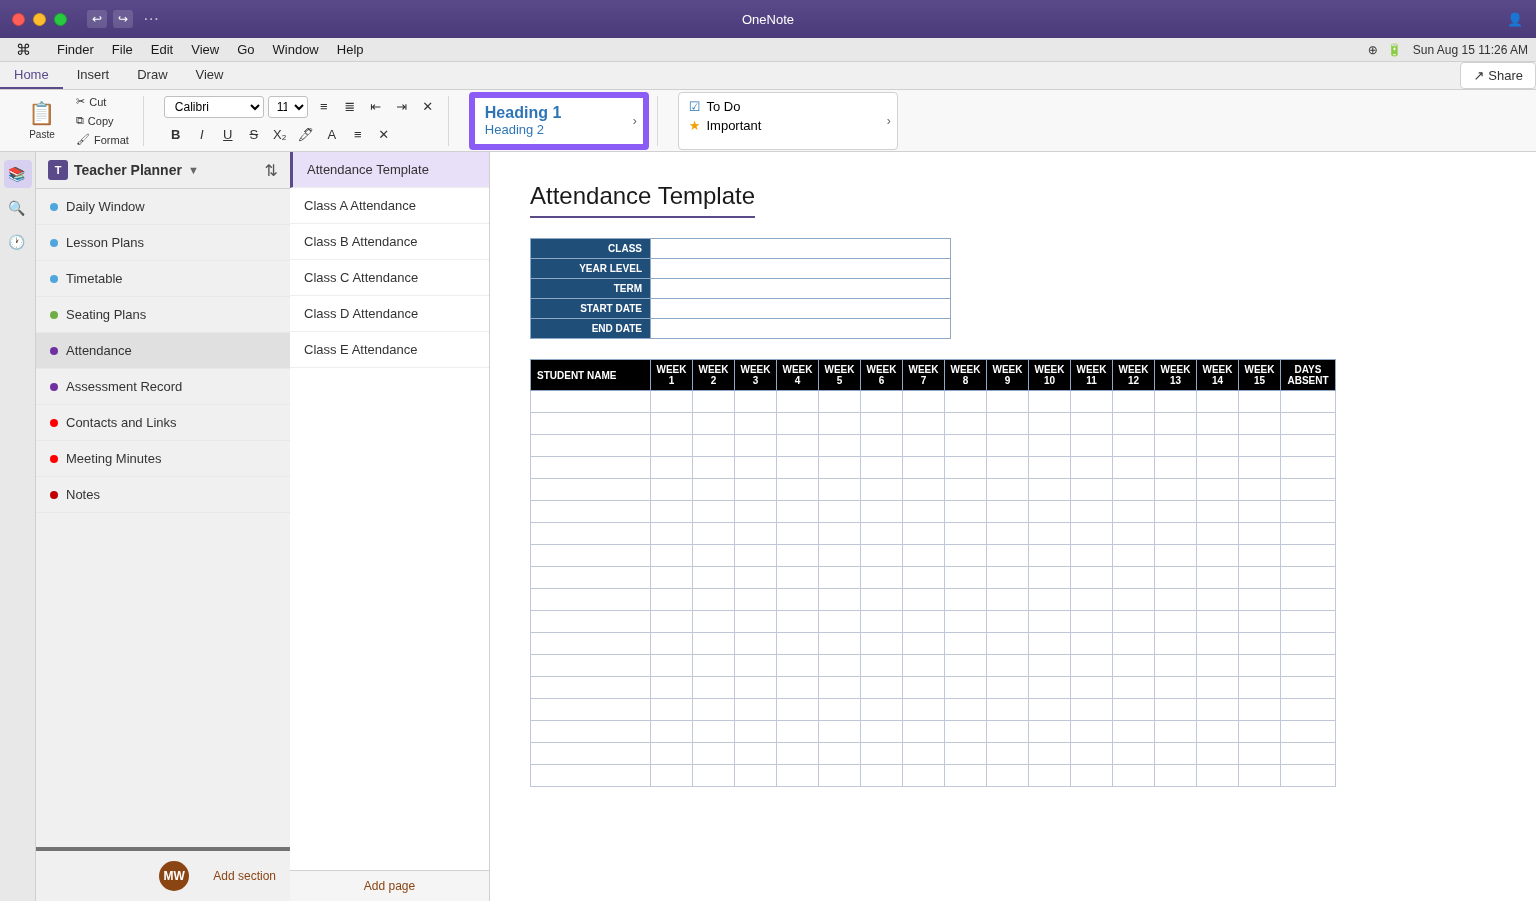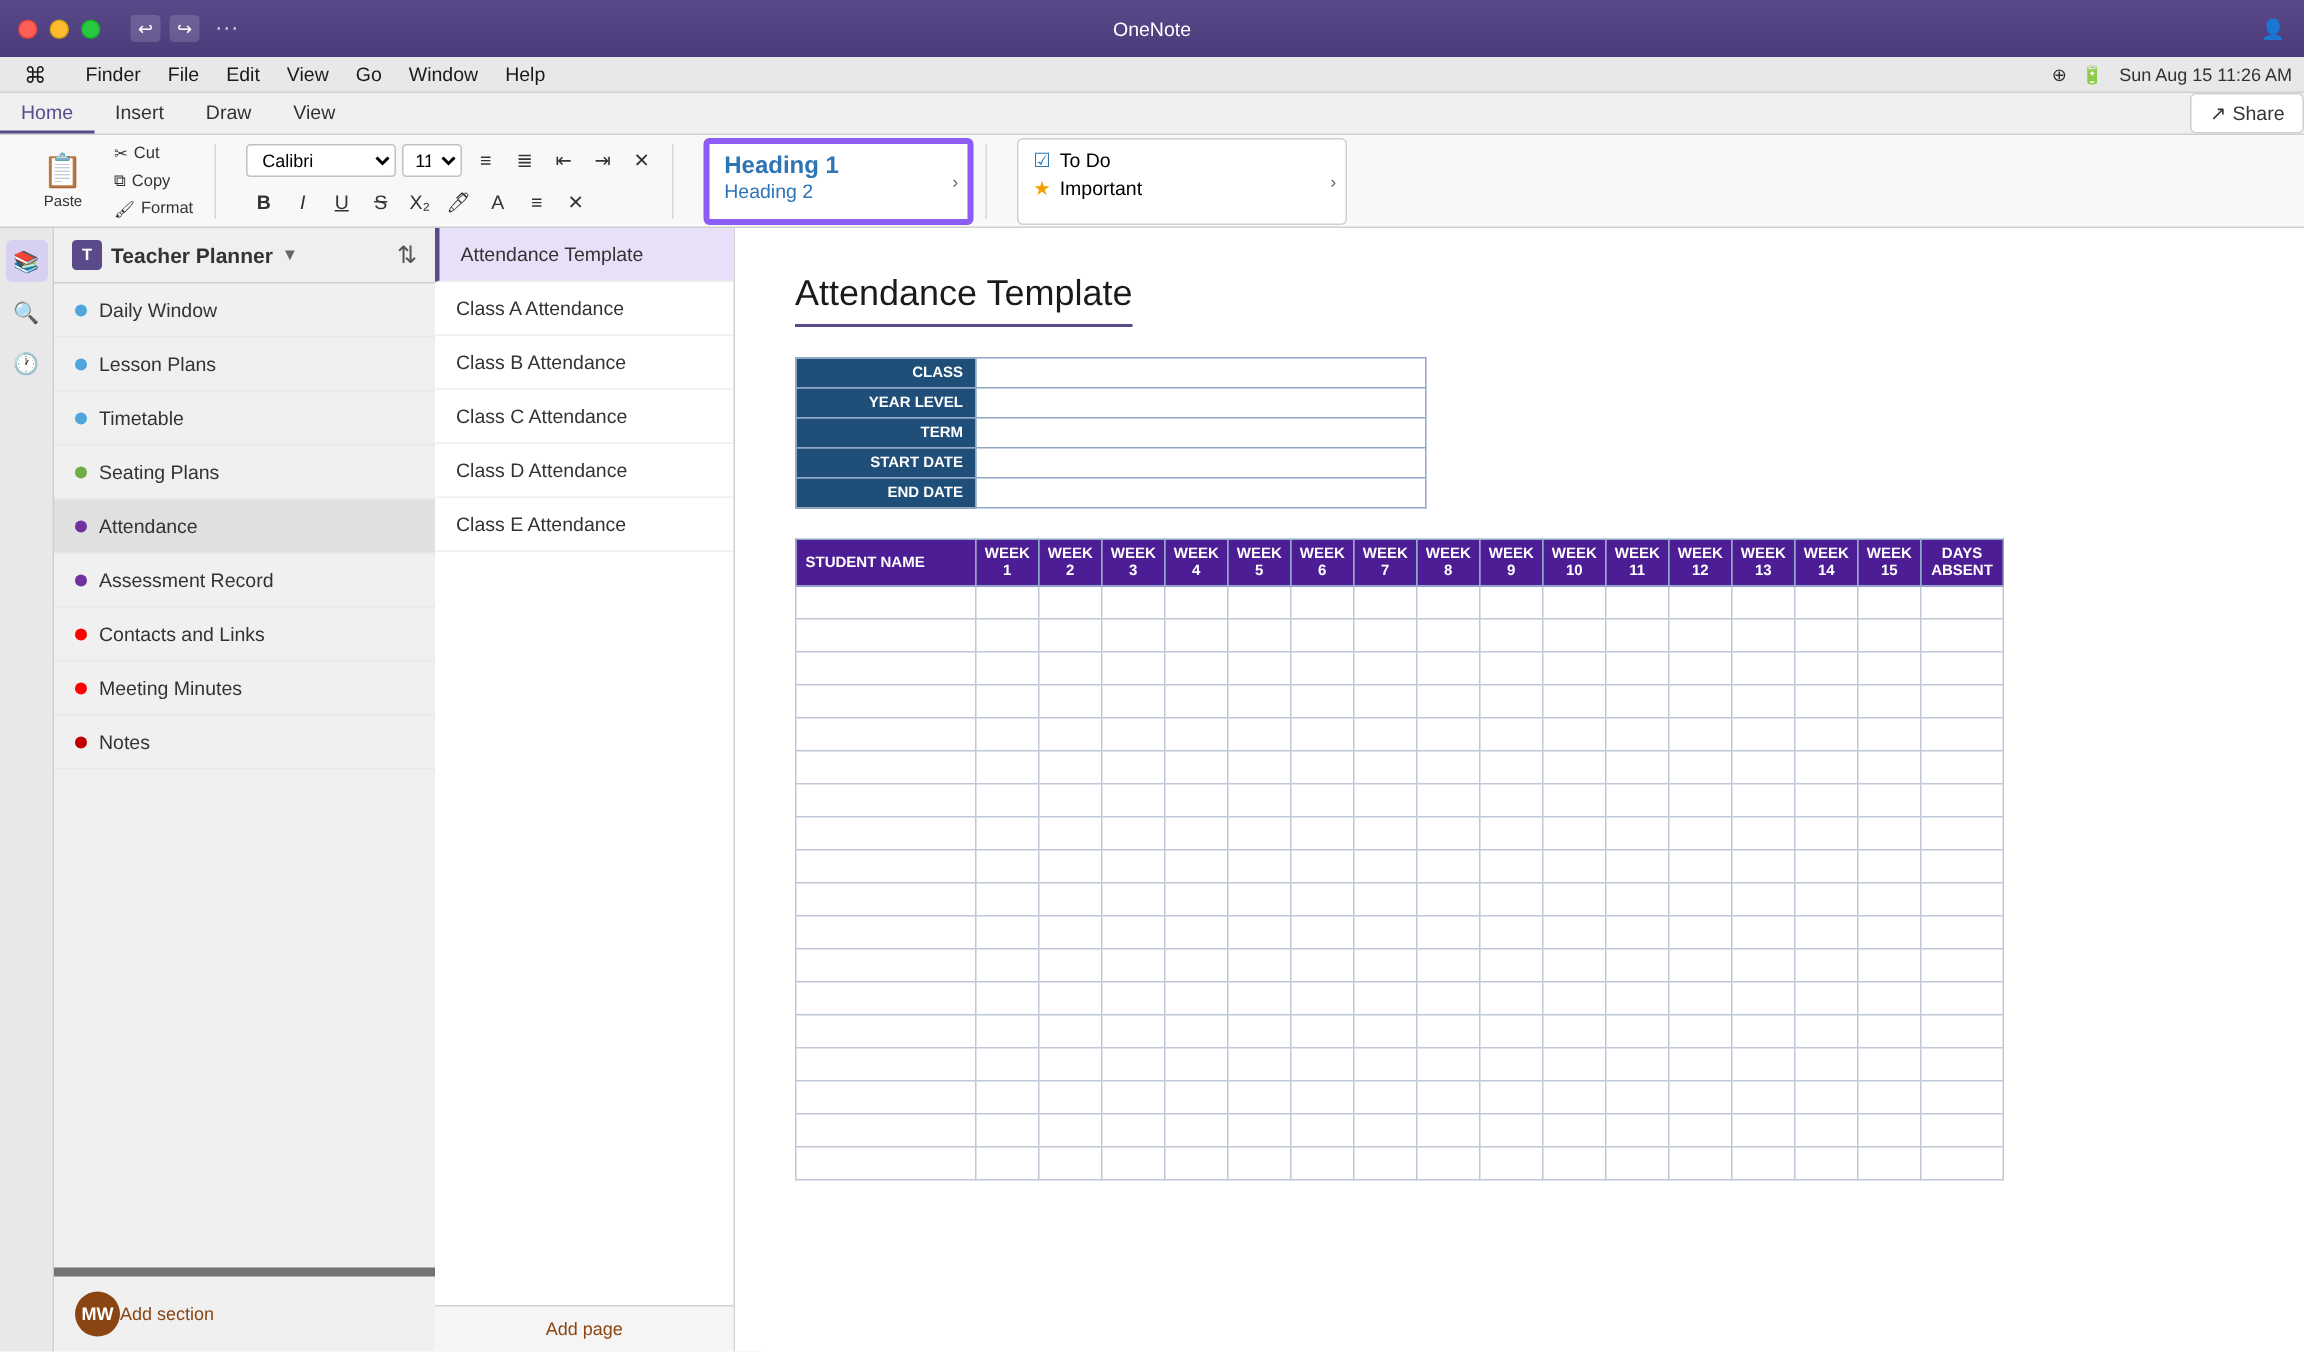--- a/index.html
+++ b/index.html
@@ -103,21 +103,21 @@
     .list-btns { display: flex; gap: 2px; }
     .icon-btn {
       width: 24px; height: 24px; border: 1px solid transparent; border-radius: 3px;
       cursor: pointer; display: flex; align-items: center; justify-content: center;
       font-size: 13px; color: #333;
     }
     .format-row { display: flex; gap: 2px; }
 
     
     .style-card {
-      width: 180px; height: 58px; border: 4px solid #8b5cf6; border-radius: 4px;
+      width: 180px; height: 58px; border: 6px solid #8b5cf6; border-radius: 4px;
       background: white; padding: 6px 10px; cursor: pointer; position: relative;
     }
     .style-card-chevron {
       position: absolute; right: 6px; top: 50%; transform: translateY(-50%);
       color: #666; font-size: 12px;
     }
     .heading1 { font-size: 16px; color: #2e75b6; font-weight: 600; }
     .heading2 { font-size: 13px; color: #2e75b6; }
 
     .todo-card {
@@ -207,40 +207,40 @@
     
     .instructions-box {
       border: 1px solid #8fa8c8; padding: 10px 14px; font-size: 10px;
       background: #f8f8f8; max-width: 320px; text-transform: uppercase;
       color: #333; line-height: 1.5;
     }
 
     
     .attendance-table { border-collapse: collapse; font-size: 10px; }
     .attendance-table th {
-      background: #4c1d95; color: white; border: 1px solid #8fa8c8;
+      background: #000000; color: white; border: 1px solid #8fa8c8;
       padding: 4px 3px; text-align: center; font-weight: 600;
     }
     .attendance-table th.student-col { text-align: left; padding-left: 6px; width: 120px; }
     .attendance-table th.week-col { width: 42px; }
     .attendance-table th.days-col { width: 55px; }
     .attendance-table td {
       border: 1px solid #c0c8d8; height: 22px; min-width: 42px;
     }
     .attendance-table td.student-cell { min-width: 120px; }
 
     .content-layout {
       display: flex; gap: 30px; align-items: flex-start;
     }
     .table-area { flex: 1; }
 
     
     .sidebar-bottom {
-      display: flex; align-items: center; justify-content: flex-start;
-      padding: 10px 14px; border-top: 6px solid #737373;
+      display: flex; align-items: center; justify-content: flex-end;
+      padding: 10px 14px; border-top: 4px solid #737373; gap: 24px;
     }
     .avatar-btn {
       width: 30px; height: 30px; border-radius: 50%; background: #8b4513;
       color: white; font-size: 12px; font-weight: 600; display: flex;
       align-items: center; justify-content: center; cursor: pointer;
     }
     .add-section-btn {
       color: #8b4513; font-size: 12px; cursor: pointer; font-weight: 500;
     }
     .sections-col {

